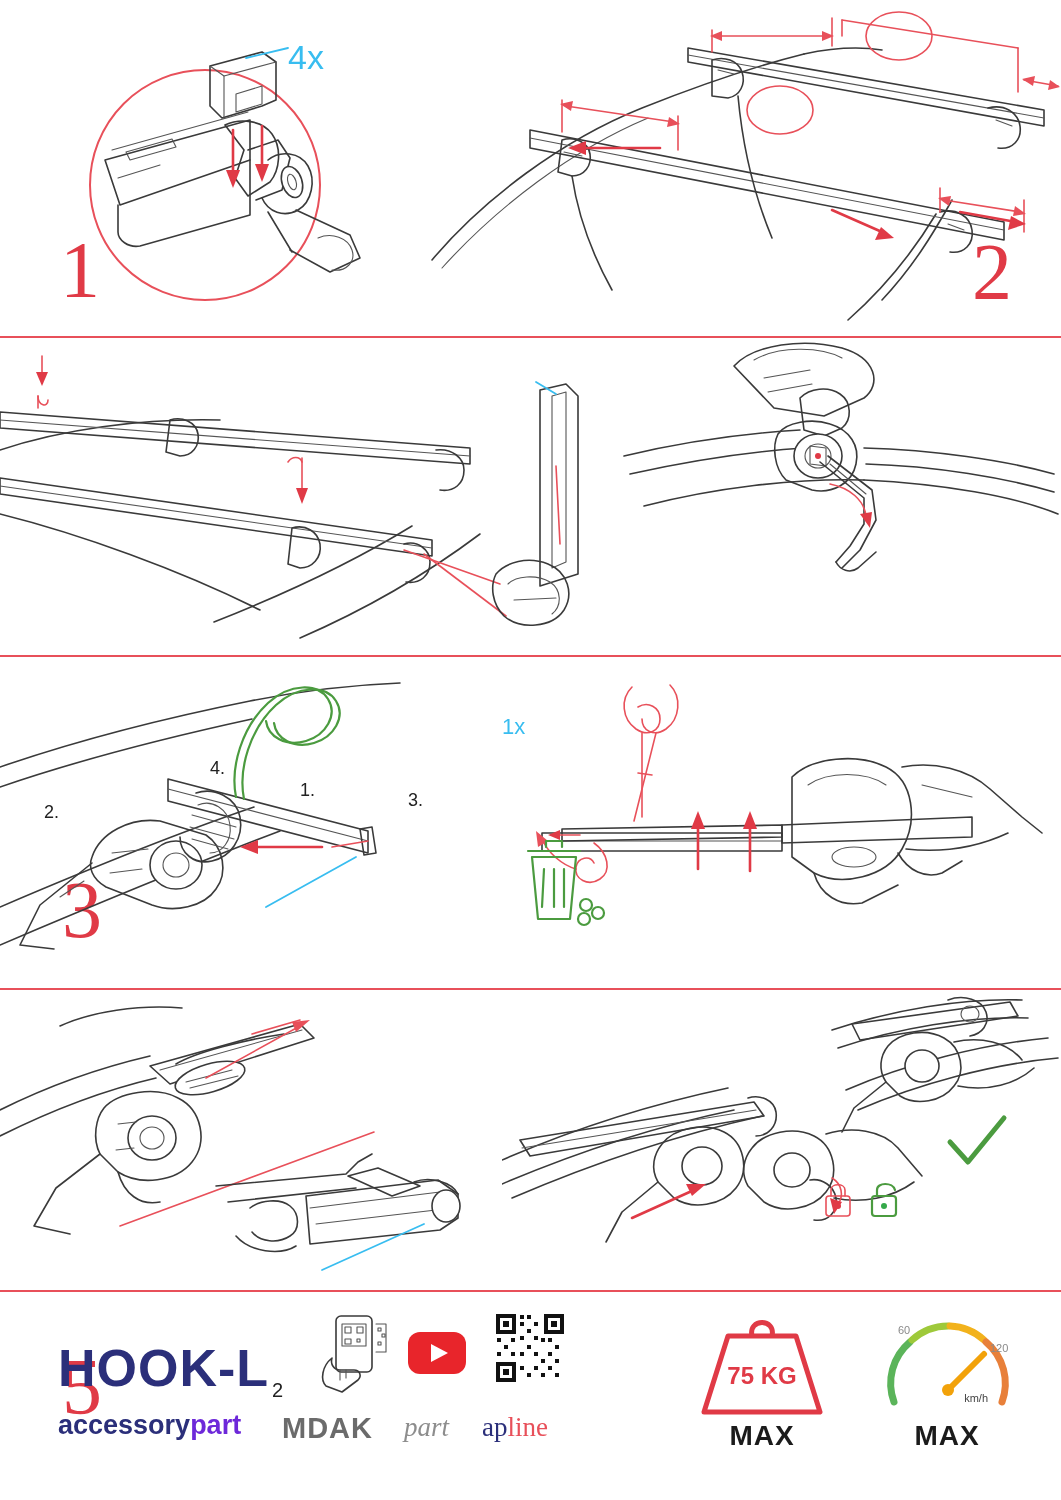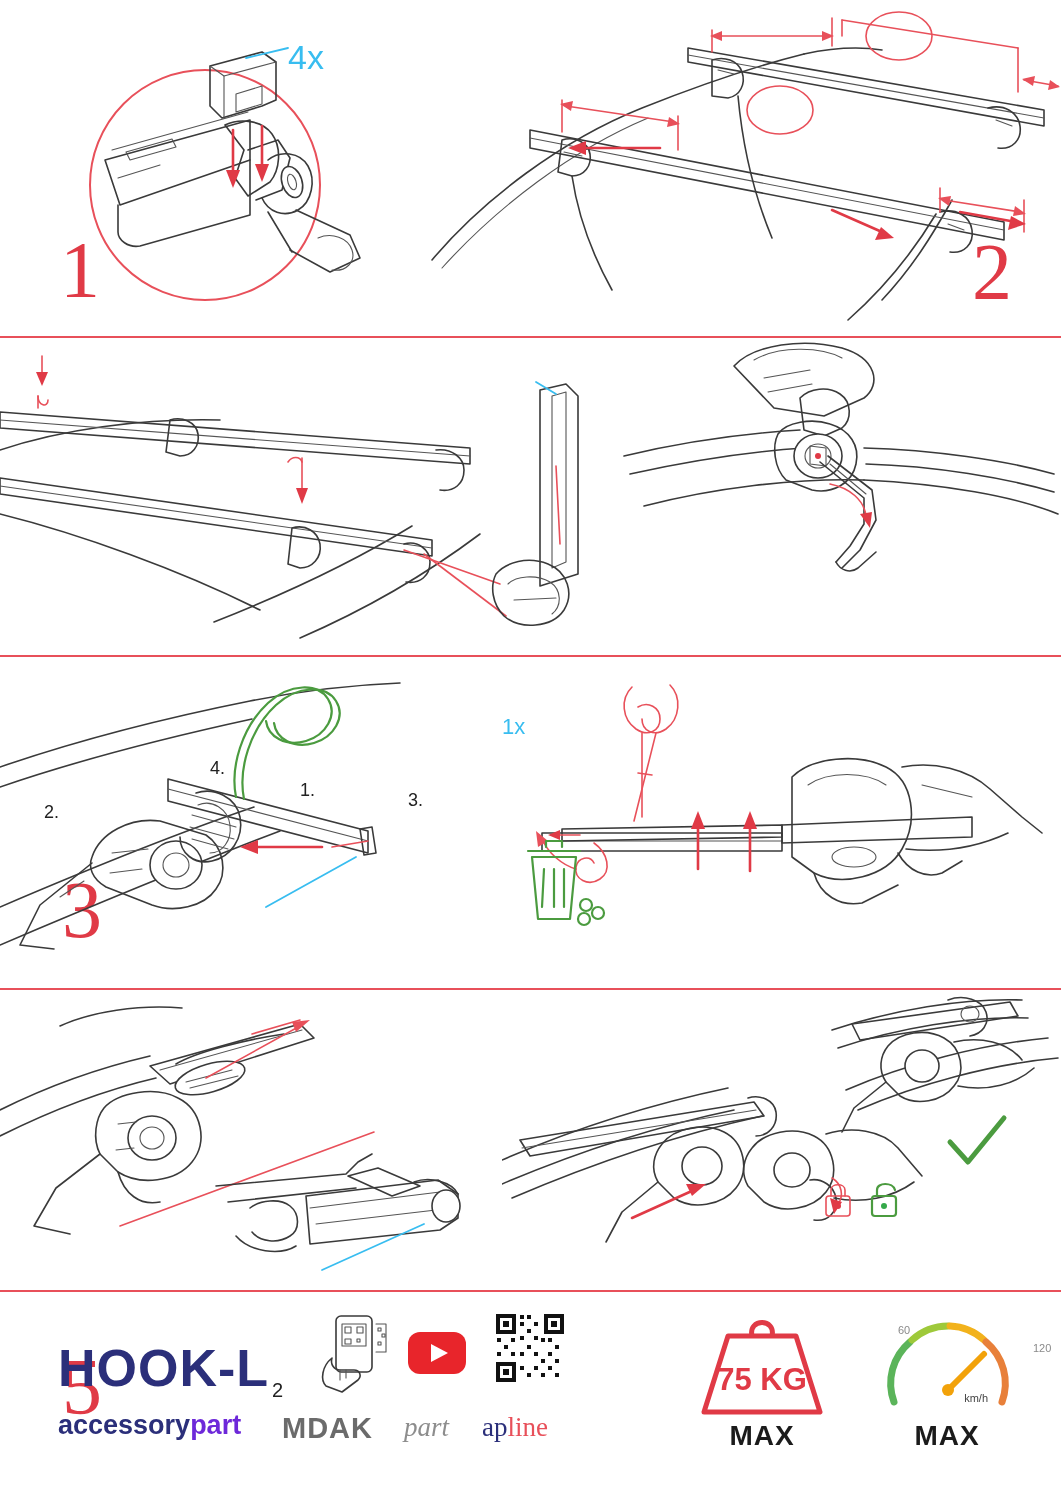--- a/index.html
+++ b/index.html
@@ -33,21 +33,21 @@
 
   
   .footer{position:absolute;left:0;top:1292px;width:1061px;height:208px;}
   .brand-title{position:absolute;left:58px;top:1338px;font-family:"Liberation Sans",sans-serif;font-weight:700;font-size:52px;letter-spacing:1px;color:#2b2f7a;}
   .brand-sub{position:absolute;left:58px;top:1410px;font-family:"Liberation Sans",sans-serif;font-weight:700;font-size:27px;color:#2b2f7a;}
   .brand-sub .accent{color:#6d28d9;}
   .mdak{position:absolute;left:282px;top:1412px;font-family:"Liberation Sans",sans-serif;font-weight:700;font-size:29px;color:#6b6b6b;letter-spacing:1px;}
   .ipqi{position:absolute;left:404px;top:1412px;font-family:"Liberation Serif",serif;font-style:italic;font-size:27px;color:#8d8d8d;}
   .apline{position:absolute;left:482px;top:1412px;font-family:Liberation Serif, serif;font-size:27px;color:#2b2f7a;}
   .apline .accent{color:#e8505a;}
-  .weight-val{position:absolute;left:706px;top:1362px;width:112px;text-align:center;font-family:"Liberation Sans",sans-serif;font-weight:700;font-size:31px;color:#e03a46;}
+  .weight-val{position:absolute;left:706px;top:1362px;width:112px;text-align:center;font-family:"Liberation Sans",sans-serif;font-weight:700;font-size:24px;color:#e03a46;}
   .max1{position:absolute;left:700px;top:1420px;width:124px;text-align:center;font-family:"Liberation Sans",sans-serif;font-weight:700;font-size:28px;color:#1b1b1b;letter-spacing:1px;}
   .max2{position:absolute;left:885px;top:1420px;width:124px;text-align:center;font-family:"Liberation Sans",sans-serif;font-weight:700;font-size:28px;color:#1b1b1b;letter-spacing:1px;}
   .kmh{position:absolute;left:908px;top:1392px;width:80px;text-align:right;font-size:11px;color:#444;}
   .gspd{position:absolute;font-size:11px;color:#8a8a8a;}
 </style>
 </head>
 <body>
 
 <div class="sheet">
 
@@ -498,21 +498,21 @@
 
     <svg style="position:absolute;left:880px;top:18px;" width="136" height="110" viewBox="0 0 136 110">
       <path d="M14 92 A54 54 0 0 1 30 32" fill="none" stroke="#5bb45a" stroke-width="7" stroke-linecap="round"></path>
       <path d="M32 30 A54 54 0 0 1 68 16" fill="none" stroke="#9ec93a" stroke-width="7" stroke-linecap="round"></path>
       <path d="M70 16 A54 54 0 0 1 104 30" fill="none" stroke="#f2b21c" stroke-width="7" stroke-linecap="round"></path>
       <path d="M106 32 A54 54 0 0 1 122 92" fill="none" stroke="#e8803a" stroke-width="7" stroke-linecap="round"></path>
       <circle cx="68" cy="80" r="6" fill="#f2a20a"></circle>
       <path d="M68 80 L104 44" stroke="#f2a20a" stroke-width="6" stroke-linecap="round"></path>
     </svg>
     <div class="gspd" style="left:898px;top:32px;">60</div>
-    <div class="gspd" style="left:1033px;top:50px;">120</div>
+    <div class="gspd" style="left:990px;top:50px;">120</div>
   </div>
 
   <div class="brand-title">HOOK-L</div>
   <div class="brand-sub"><span>accessory</span><span class="accent">part</span></div>
   <div class="mdak">MDAK</div>
   <div class="ipqi">part</div>
   <div class="apline"><span>ap</span><span class="accent">line</span></div>
   <div class="weight-val">75 KG</div>
   <div class="max1">MAX</div>
   <div class="kmh">km/h</div>

